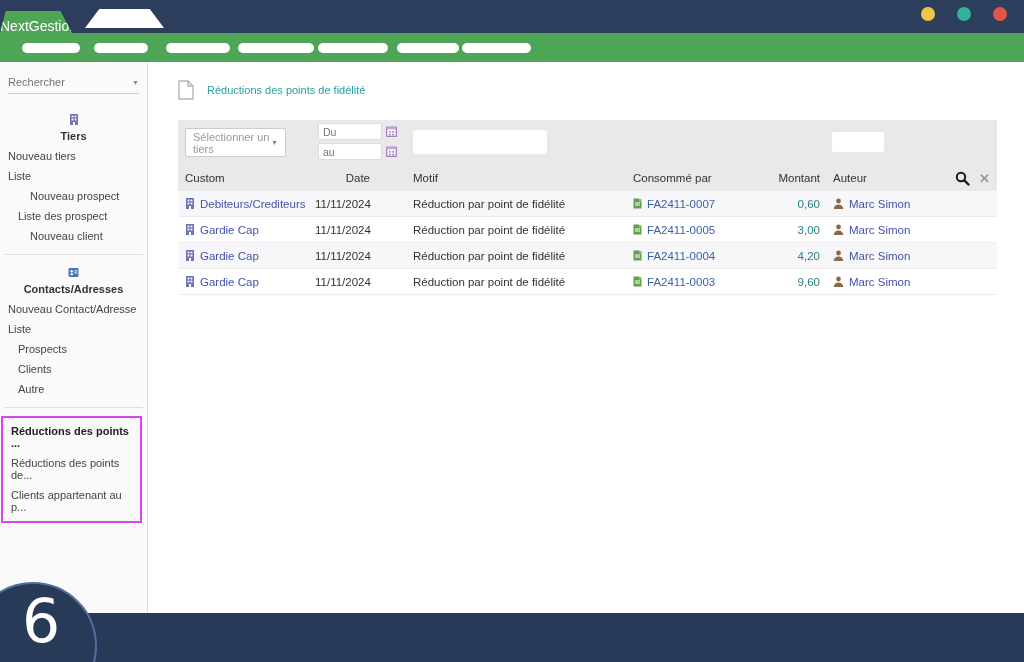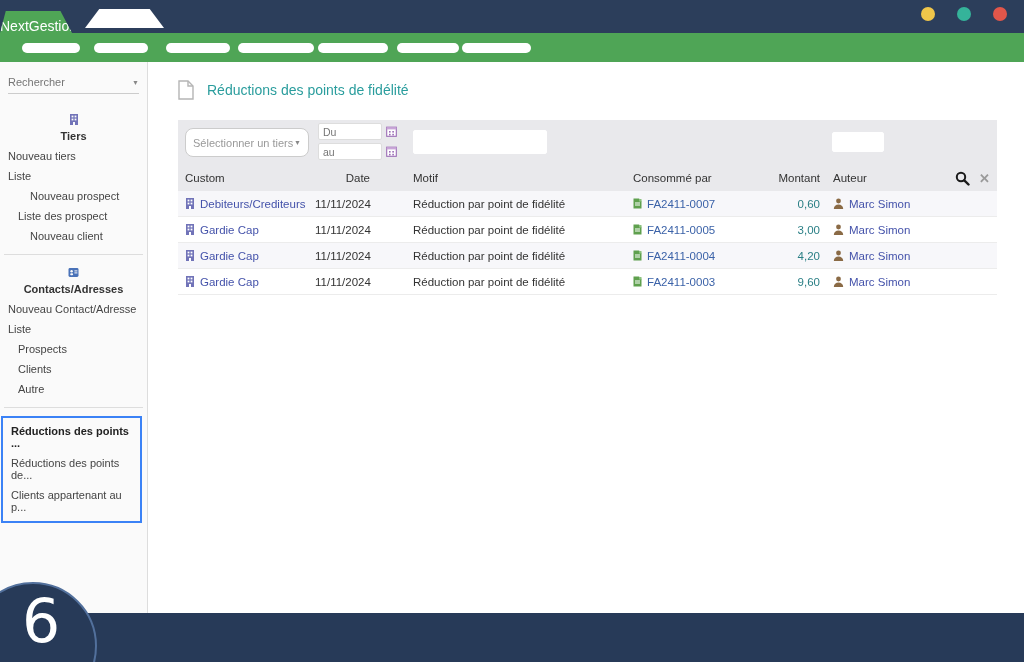--- a/index.html
+++ b/index.html
@@ -33,33 +33,33 @@
   .side-search { display:flex; align-items:center; justify-content:space-between;
     margin:0 8px 16px 8px; border-bottom:1px solid #ccc; padding-bottom:5px; }
   .side-search input { border:none; background:transparent; outline:none; width:100px;
     font-size:11px; color:#888; font-family:"Liberation Sans",sans-serif; }
   .caret { color:#888; font-size:7px; }
   .side-item { padding:4px 8px 4px 8px; line-height:12px; cursor:pointer;flex-direction:column; }
   .side-item.lvl1 { padding-left:18px; }
   .side-item.lvl2 { padding-left:30px; }
   .side-item.hdr { font-weight:bold; color:#333; display:flex; align-items:center; gap:5px; }
   .side-div { border-top:1px solid #ddd; margin:8px 4px 8px 4px; }
-  .red-box { border:2px solid #3b82f6; margin:6px 5px 0 1px; padding:3px 0 4px 0; }
+  .red-box { border:2px solid #d946ef; margin:6px 5px 0 1px; padding:3px 0 4px 0; }
   .red-box .side-item { padding-left:8px; }
   .red-box .side-item.b { font-weight:bold; color:#222; }
 
   
   .main { position:absolute; left:149px; top:62px; width:875px; height:551px; background:#fff; }
   .title-row { display:flex; align-items:center; gap:13px; margin:18px 0 0 29px; }
-  .page-title { color:#2a9d9d; font-size:14px; }
+  .page-title { color:#2a9d9d; font-size:11px; }
 
   .tablewrap { position:relative; margin:20px 0 0 29px; width:819px; font-size:11.5px; }
   .filterbar { position:relative; height:45px; background:#e9e9ec; }
-  .tiers-select { position:absolute; left:7px; top:8px; width:124px; height:29px; background:#fff;
-    border:1px solid #ccc; border-radius:8px; color:#999; font-size:11px;
+  .tiers-select { position:absolute; left:7px; top:8px; width:101px; height:29px; background:#fff;
+    border:1px solid #ccc; border-radius:2px; color:#999; font-size:11px;
     display:flex; align-items:center; justify-content:space-between; padding:0 7px; cursor:pointer; }
   .dategroup { position:absolute; left:140px; top:3px; }
   .daterow { display:flex; align-items:center; gap:4px; margin-bottom:3px; }
   .daterow input { width:64px; height:17px; border:1px solid #ddd; border-radius:2px;
     font-size:10.5px; color:#999; padding:0 4px; outline:none; font-family:"Liberation Sans",sans-serif; }
   .filter-input { position:absolute; left:235px; top:10px; width:134px; height:24px;
     border:1px solid #fff; border-radius:2px; outline:none; }
   .filter-input-sm { position:absolute; left:654px; top:12px; width:52px; height:20px;
     border:1px solid #fff; border-radius:2px; outline:none; }
 

